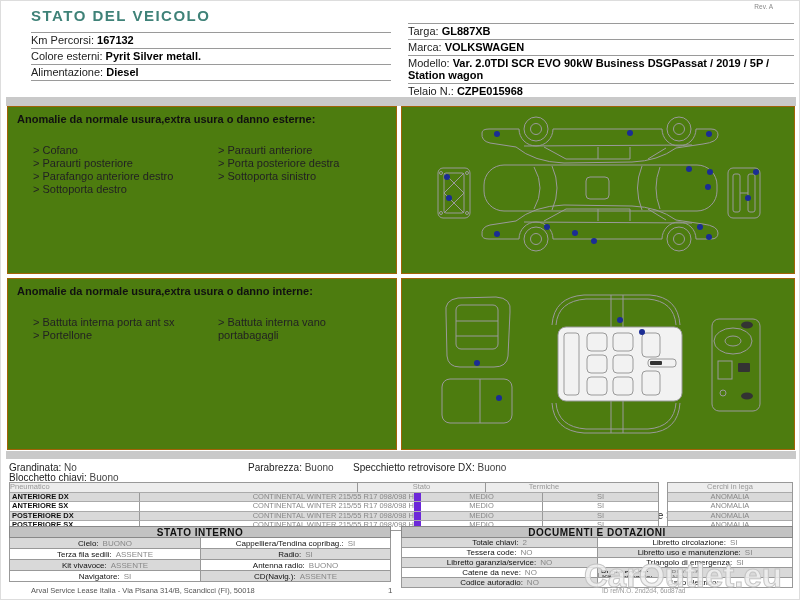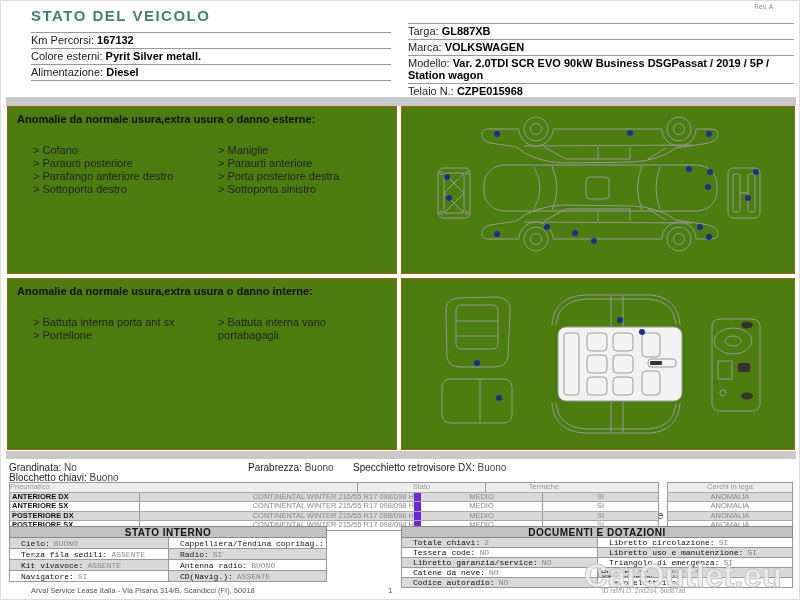--- a/index.html
+++ b/index.html
@@ -52,27 +52,27 @@
   .cpos{width:130px;font-weight:bold;padding-left:2px;border-right:1px solid #999;box-sizing:border-box;color:#111;}
   .ctyre{flex:1;text-align:right;color:#888;}
   .cstato{width:128px;border-left:7px solid #6d28d9;text-align:center;color:#888;box-sizing:border-box;}
   .cterm{width:116px;border-left:1px solid #999;text-align:center;color:#888;box-sizing:border-box;}
   .tcerchi .crw{display:block;height:8.5px;line-height:8.5px;text-align:center;color:#888;overflow:hidden;}
   .tcerchi .crw+.crw{border-top:1px solid #aaa;}
   .tcerchi .chead{color:#999;background:#ededed;}
   .shade{background:#d9d9d9;}
 
   .btbl{position:absolute;font-size:8px;}
-  #itbl{left:8px;top:525px;width:318px;border-radius:8px;}
+  #itbl{left:8px;top:525px;width:382px;border-radius:8px;}
   #dtbl{left:400px;top:525px;width:392px;}
   .bthead{height:12px;line-height:12px;background:#c2c2c2;border:1px solid #888;text-align:center;font-weight:bold;font-size:10px;color:#111;box-sizing:border-box;letter-spacing:0.5px;}
   .btrow{display:flex;border:1px solid #999;border-top:none;box-sizing:border-box;background:#fff;}
   #itbl .btrow{height:11px;line-height:11px;}
   #dtbl .btrow{height:10px;line-height:10px;}
-  .bcell{width:50%;display:flex;justify-content:flex-start;padding:0 11px;box-sizing:border-box;overflow:hidden;font-family:Liberation Mono, monospace;}
+  .bcell{width:50%;display:flex;justify-content:center;padding:0 3px;box-sizing:border-box;overflow:hidden;}
   .bcell+.bcell,.dsplit{border-left:1px solid #999;}
   .dsplit{width:50%;display:flex;padding:0;box-sizing:border-box;flex-direction:column;}
   .dsub{display:flex;justify-content:space-between;padding:0 3px;box-sizing:border-box;overflow:hidden;}
   .dsub1{width:54%;}
   .dsub2{width:46%;border-left:1px solid #999;}
   .cl{color:#111;white-space:nowrap;}
   .cv{color:#888;white-space:nowrap;padding-left:4px;}
   .sh{background:#d9d9d9;}
 
   .footer-company{position:absolute;left:30px;top:585px;font-size:7.5px;color:#555;}
@@ -107,21 +107,20 @@
   <div class="box" id="box-ext-text">
     <div class="box-title">Anomalie da normale usura,extra usura o danno esterne:</div>
     <div class="cols">
       <ul class="alist">
         <li>Cofano</li>
         <li>Paraurti posteriore</li>
         <li>Parafango anteriore destro</li>
         <li>Sottoporta destro</li>
       </ul>
       <ul class="alist">
-        <li>Maniglie</li>
         <li>Paraurti anteriore</li>
         <li>Porta posteriore destra</li>
         <li>Sottoporta sinistro</li>
       </ul>
     </div>
   </div>
 
   <div class="box" id="box-ext-diag">
     <svg viewBox="0 0 392 166">
 

